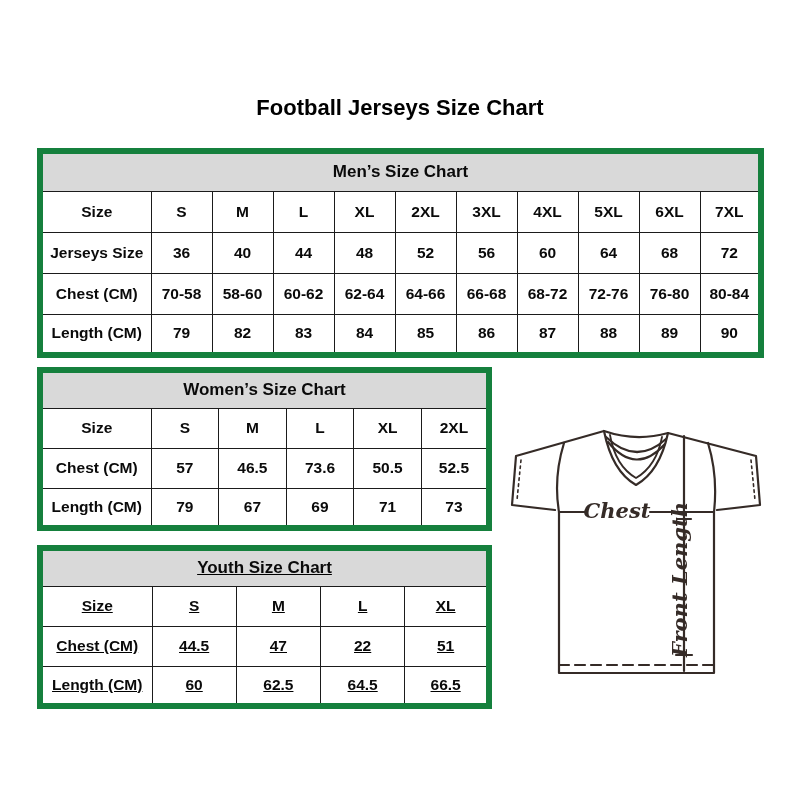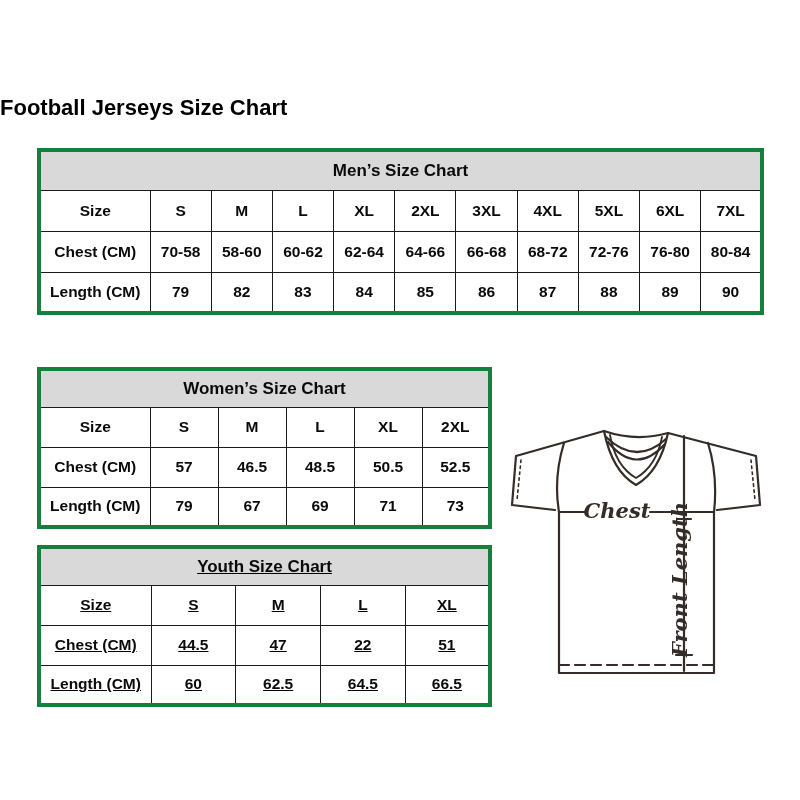--- a/index.html
+++ b/index.html
@@ -1,26 +1,26 @@
 <!DOCTYPE html>
 <html><head>
 <meta charset="utf-8">
 <style>
   html,body { margin:0; padding:0; }
   body {
     width:800px; height:800px; position:relative; background:#ffffff;
     font-family:"Liberation Sans", sans-serif; overflow:hidden;
   }
   .page-title {
-    position:absolute; top:95px; left:0; width:800px; text-align:left;
+    position:absolute; top:95px; left:0; width:800px; text-align:center;
     font-size:22px; font-weight:bold; color:#000;
   }
   table.size-table {
     position:absolute; border-collapse:collapse; table-layout:fixed;
-    background:#fff; border:4px solid #15803d;
+    background:#fff; border:6px solid #15803d;
   }
   .size-table th, .size-table td {
     border:1.5px solid #1b1b1b; text-align:center; vertical-align:middle;
     font-weight:bold; color:#0a0a0a; padding:0; overflow:hidden; white-space:nowrap;
   }
   .size-table thead th { background:#d9d9d9; font-size:17px; }
   .size-table td { font-size:15.5px; }
   .mens  { left:37px; top:148px; width:727px; }
   .mens thead tr { height:40px; }
   .mens tbody tr { height:41px; }
@@ -67,20 +67,33 @@
         <td>L</td>
         <td>XL</td>
         <td>2XL</td>
         <td>3XL</td>
         <td>4XL</td>
         <td>5XL</td>
         <td>6XL</td>
         <td>7XL</td>
       </tr>
       <tr>
+        <td>Jerseys Size</td>
+        <td>36</td>
+        <td>40</td>
+        <td>44</td>
+        <td>48</td>
+        <td>52</td>
+        <td>56</td>
+        <td>60</td>
+        <td>64</td>
+        <td>68</td>
+        <td>72</td>
+      </tr>
+      <tr>
         <td>Chest (CM)</td>
         <td>70-58</td>
         <td>58-60</td>
         <td>60-62</td>
         <td>62-64</td>
         <td>64-66</td>
         <td>66-68</td>
         <td>68-72</td>
         <td>72-76</td>
         <td>76-80</td>
@@ -122,21 +135,21 @@
         <td>S</td>
         <td>M</td>
         <td>L</td>
         <td>XL</td>
         <td>2XL</td>
       </tr>
       <tr>
         <td>Chest (CM)</td>
         <td>57</td>
         <td>46.5</td>
-        <td>48.5</td>
+        <td>73.6</td>
         <td>50.5</td>
         <td>52.5</td>
       </tr>
       <tr>
         <td>Length (CM)</td>
         <td>79</td>
         <td>67</td>
         <td>69</td>
         <td>71</td>
         <td>73</td>

